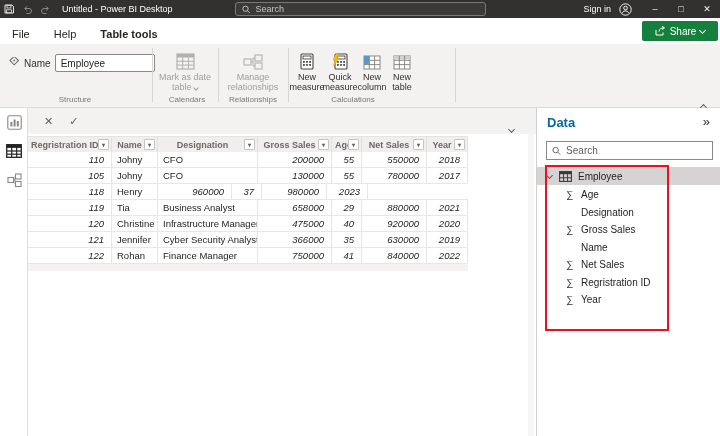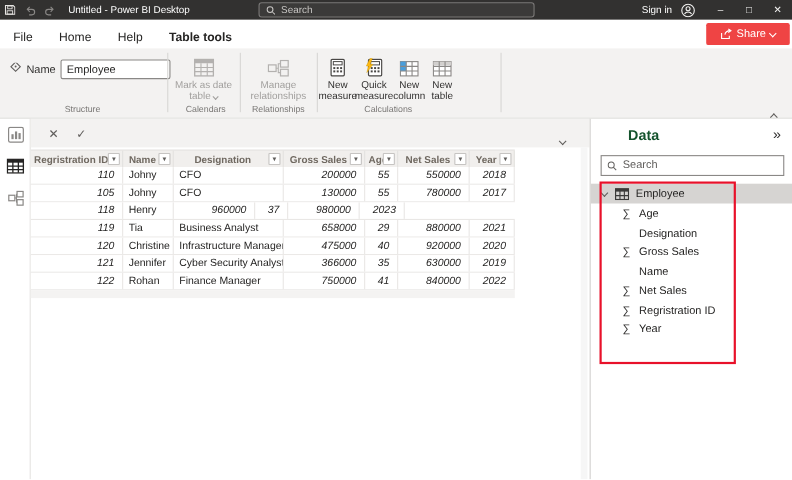--- a/index.html
+++ b/index.html
@@ -20,21 +20,21 @@
   .tb-signin { font-size:9px; color:#ffffff; margin-right:8px; cursor:default; }
   .tb-avatar { margin-right:10px; display:flex; align-items:center; }
   .winbtn { width:26px; height:18px; display:flex; align-items:center; justify-content:center;
     color:#f3f2f1; font-size:9px; }
 
   
   .menubar { position:absolute; left:0; top:18px; width:720px; height:26px; background:#ffffff;
     display:flex; align-items:stretch; }
   .tab { padding:16px 12px; display:flex; align-items:center; font-size:11px; color:#252423; cursor:default; }
   .tab.active { font-weight:700; border-bottom:2.5px solid #0f7b5f; }
-  .share-btn { position:absolute; right:2px; top:3px; width:76px; height:20px; background:#ef4444;
+  .share-btn { position:absolute; right:2px; top:3px; width:76px; height:20px; background:#15803d;
     border-radius:2px; color:#fff; font-size:10px; display:flex; align-items:center; justify-content:center; gap:4px; }
 
   
   .ribbon { position:absolute; left:0; top:44px; width:720px; height:64px; background:#f3f2f1;
     border-bottom:1px solid #dedcda; }
   .grp-sep { position:absolute; top:4px; height:86%; width:1px; background:#d8d6d4; }
   .grp-label { position:absolute; top:51px; font-size:8px; color:#797775; text-align:center; white-space:nowrap; }
   .name-row { position:absolute; left:8px; top:10px; display:flex; align-items:center; gap:4px; }
   .name-lbl { font-size:10px; color:#323130; }
   .name-input { width:100px; height:18px; border:1px solid #8a8886; border-radius:2px; background:#fff;
@@ -74,21 +74,21 @@
   .trow { display:flex; height:16px; background:#fff; border-bottom:1px solid #e9e7e5; }
   .cell { border-right:1px solid #e9e7e5; display:flex; align-items:center; white-space:nowrap; overflow:hidden; }
   .cell.num { justify-content:flex-end; font-style:italic; padding-right:7px; }
   .cell.txt { justify-content:flex-start; padding-left:5px; }
   .c0{width:84px;} .c1{width:46px;} .c2{width:100px;} .c3{width:74px;} .c4{width:30px;} .c5{width:65px;} .c6{width:41px;}
   .grid-footer { height:7px; background:#f4f3f2; width:440px; }
 
   
   .datapane { position:absolute; left:536px; top:108px; width:184px; height:328px; background:#fff;
     border-left:1px solid #d1cfcd; }
-  .dp-title { position:absolute; left:10px; top:7px; font-size:13px; font-weight:700; color:#14532d;margin-left:24px; }
+  .dp-title { position:absolute; left:10px; top:7px; font-size:13px; font-weight:700; color:#0369a1; }
   .dp-collapse { position:absolute; right:10px; top:6px; font-size:13px; color:#323130; }
   .dp-search { position:absolute; left:9px; top:33px; width:167px; height:19px; border:1px solid #8a8886;
     background:#fff; display:flex; align-items:center; padding:0 5px; }
   .dp-search input { border:none; outline:none; font-size:10px; color:#605e5c; width:100%; margin-left:5px;
     font-family:"Liberation Sans", sans-serif; }
   .dp-search input::placeholder { color:#605e5c; }
   .dp-table-row { position:absolute; left:0; top:59px; width:184px; height:18px; background:#d6d4d2;
     display:flex; align-items:center; padding-left:10px; }
   .dp-table-name { font-size:10px; color:#252423; margin-left:6px; }
   .dp-fields { position:absolute; left:0; top:78px; width:184px; }
@@ -145,21 +145,20 @@
           </svg>
       </span>
       <span class="winbtn">–</span>
       <span class="winbtn">□</span>
       <span class="winbtn">✕</span>
     </div>
   </div>
 
   <div class="menubar">
     <span class="tab">File</span>
-    <span class="tab">Home</span>
     <span class="tab">Help</span>
     <span class="tab active">Table tools</span>
     <div class="share-btn">
       <svg width="11" height="10" viewBox="0 0 11 10">
           <path d="M1 4 v5 h7 V6.5" fill="none" stroke="#fff" stroke-width="1"></path>
           <path d="M4 5.5 C4.5 2.5 6.5 1.8 8.8 1.8" fill="none" stroke="#fff" stroke-width="1"></path>
           <path d="M7 0.2 L9.5 1.9 L7 3.6" fill="none" stroke="#fff" stroke-width="1"></path>
         </svg>
       <span>Share</span>
       <span class="chev down" style="margin-top:-2px;"></span>

